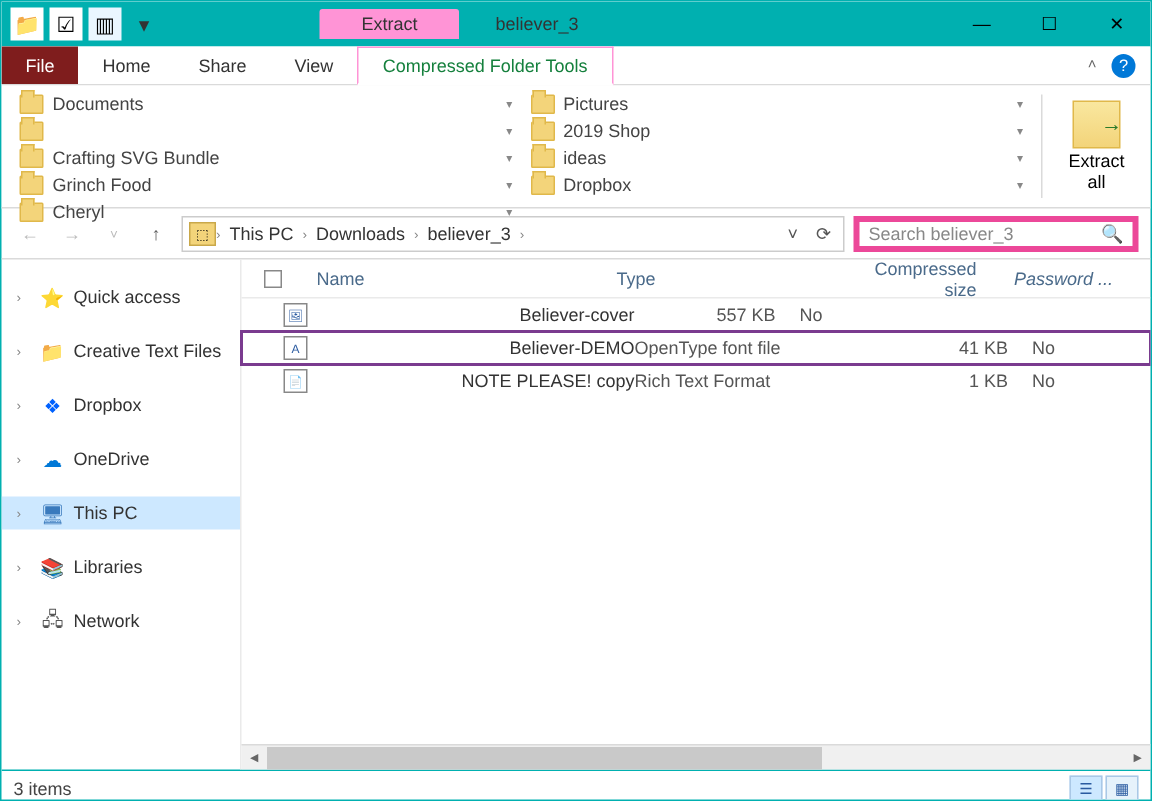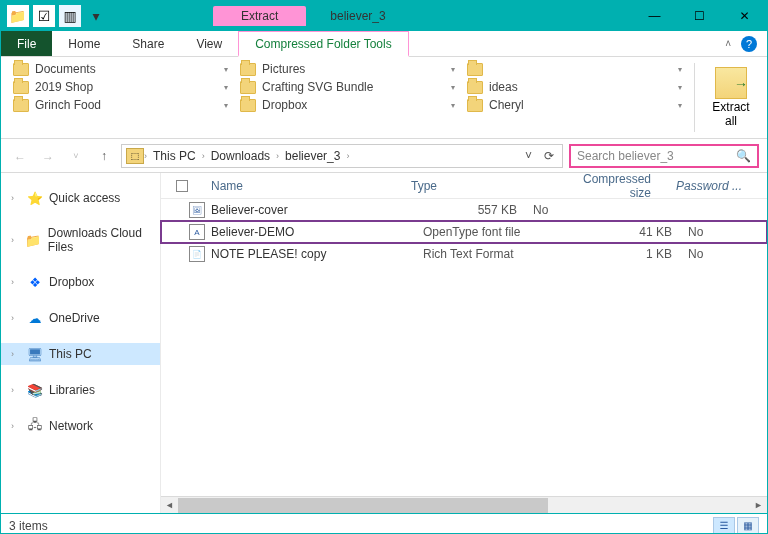--- a/index.html
+++ b/index.html
@@ -10,52 +10,52 @@
   .titlebar .qat { display: flex; gap: 4px; padding: 0 6px; }
   .titlebar .qat-icon { width: 22px; height: 22px; background: #fff; display: flex; align-items: center; justify-content: center; font-size: 14px; }
   .titlebar .contextual { background: #FF94D6; color: #333; height: 20px; padding: 0 28px; display: flex; align-items: center; margin-left: 100px; border-top-left-radius: 2px; border-top-right-radius: 2px; }
   .titlebar .wintitle { color: #333; margin-left: 24px; }
   .titlebar .winbtns { margin-left: auto; display: flex; }
   .titlebar .winbtn { width: 45px; height: 30px; display: flex; align-items: center; justify-content: center; color: #000; }
   
   
   .tabstrip { height: 26px; background: #fff; border-bottom: 1px solid #dadada; display: flex; align-items: stretch; }
   .tabstrip .tab { padding: 0 16px; display: flex; align-items: center; color: #333; }
-  .tabstrip .tab.file { background: #14532d; color: #fff; }
+  .tabstrip .tab.file { background: #7f1d1d; color: #fff; }
   .tabstrip .tab.ctx { color: #15803d; border: 1px solid #ff94d6; border-bottom: 2px solid #fff; background: #fff; margin-bottom: -1px; }
   .tabstrip .right { margin-left: auto; display: flex; align-items: center; padding-right: 10px; gap: 10px; }
   .tabstrip .collapse { font-size: 10px; color: #666; }
   .tabstrip .help { width: 16px; height: 16px; border-radius: 50%; background: #0078d7; color: #fff; display: flex; align-items: center; justify-content: center; font-size: 11px; }
   
   
   .ribbon { height: 82px; background: #fff; border-bottom: 1px solid #dadada; display: flex; }
   .ribbon .group { display: flex; flex-direction: column; }
   .ribbon .group.loc { padding: 4px 8px 0 8px; flex: 1; }
-  .ribbon .locgrid { display: grid; grid-template-columns: repeat(3, 1fr); gap: 2px 4px; }
+  .ribbon .locgrid { display: grid; grid-template-columns: repeat(2, 1fr); gap: 2px 4px; }
   .ribbon .locitem { display: flex; align-items: center; gap: 6px; color: #444; padding: 1px 4px; }
   .ribbon .locitem .fico { width: 16px; height: 13px; background: #f3d47a; border: 1px solid #e0b84a; border-radius: 1px; position: relative; }
   .ribbon .locitem .fico::before { content: ""; position: absolute; top: -4px; left: 0; width: 7px; height: 4px; background: #f3d47a; border: 1px solid #e0b84a; border-bottom: none; }
   .ribbon .locitem .dd { margin-left: auto; font-size: 8px; color: #888; }
   .ribbon .label { text-align: center; padding: 4px 0; color: #555; font-size: 11px; }
   .ribbon .sep { width: 1px; background: #dadada; margin: 6px 0; }
   .ribbon .extractall { width: 72px; display: flex; flex-direction: column; align-items: center; justify-content: center; gap: 2px; }
   .ribbon .extractall .ico { width: 32px; height: 32px; background: linear-gradient(#f9e79f, #f3d47a); border: 1px solid #e0b84a; position: relative; }
   .ribbon .extractall .ico::after { content: "→"; position: absolute; right: -2px; top: 6px; color: #2a7a2a; font-weight: bold; font-size: 14px; }
   
   
   .navbar { height: 34px; border-bottom: 1px solid #dadada; display: flex; align-items: center; gap: 6px; padding: 0 8px; }
   .navbar .navbtn { width: 22px; height: 22px; display: flex; align-items: center; justify-content: center; color: #bbb; }
   .navbar .up { color: #555; }
   .navbar .addr { flex: 1; height: 24px; border: 1px solid #ccc; display: flex; align-items: center; padding: 0 4px; }
   .navbar .addr .drvico { width: 18px; height: 16px; background: #f3d47a; border: 1px solid #c9a84a; font-size: 9px; display:flex; align-items:center; justify-content:center; }
   .navbar .crumb { padding: 0 6px; color: #333; }
   .navbar .crumbsep { color: #888; font-size: 9px; }
   .navbar .addrend { margin-left: auto; display: flex; align-items: center; gap: 4px; }
   .navbar .refresh, .navbar .addrdd { color: #555; padding: 0 4px; }
-  .navbar .search { width: 190px; height: 24px; border: 2px solid #ec4899; display: flex; align-items: center; padding: 0 6px; color: #888; }
+  .navbar .search { width: 190px; height: 24px; border: 4px solid #ec4899; display: flex; align-items: center; padding: 0 6px; color: #888; }
   .navbar .search .sico { margin-left: auto; color: #555; }
   
   
   .content { display: flex; height: 340px; }
   .navpane { width: 160px; border-right: 1px solid #eaeaea; overflow-y: auto; padding-top: 14px; }
   .navpane .item { display: flex; align-items: center; gap: 6px; padding: 3px 4px 3px 10px; color: #333; }
   .navpane .item.selected { background: #cde8ff; }
   .navpane .caret { width: 10px; font-size: 9px; color: #888; }
   .navpane .nico { width: 16px; height: 16px; display: flex; align-items: center; justify-content: center; font-size: 13px; }
   .navpane .sep { height: 14px; }
@@ -66,21 +66,21 @@
   .columns .chk { width: 12px; height: 12px; border: 1px solid #888; }
   .columns .col { padding: 0 8px; border-right: 1px solid transparent; }
   .col.name { width: 200px; }
   .col.type { width: 155px; }
   .col.csize { width: 110px; text-align: right; padding-right: 16px; }
   .col.pwd { flex: 1; font-style: italic; }
   
   .filerow { height: 22px; display: flex; align-items: center; padding-left: 28px; color: #333; }
   .filerow.hl { outline: 2px solid #7a3b8f; outline-offset: -1px; }
   .filerow .fileico { width: 16px; height: 16px; margin-right: 6px; background: #fff; border: 1px solid #888; position: relative; font-size: 8px; display:flex; align-items:center; justify-content:center; color:#2a5aa0; }
-  .filerow .cell.name { width: 212px; }
+  .filerow .cell.name { width: 212px; text-align: right; }
   .filerow .cell.type { width: 155px; color: #555; }
   .filerow .cell.csize { width: 110px; text-align: right; padding-right: 16px; color: #555; }
   .filerow .cell.pwd { flex: 1; color: #555; }
   
   .scrollbar-h { height: 17px; background: #f0f0f0; border-top: 1px solid #dadada; display:flex; align-items:center; margin-left: 0; }
   .scrollbar-h .arrow { width: 17px; height: 17px; display:flex; align-items:center; justify-content:center; color:#666; font-size:9px;}
   .scrollbar-h .thumb { height: 15px; background: #c9c9c9; }
   
   
   .statusbar { height: 24px; border-top: 1px solid #00b0b0; display: flex; align-items: center; padding: 0 8px; color: #444; }
@@ -205,21 +205,21 @@
   <div class="navpane" id="navpane">
       <div class="item">
         <span class="caret">›</span>
         <span class="nico" style="color:#f5b942">⭐</span>
         <span>Quick access</span>
       </div>
       <div class="sep"></div>
       <div class="item">
         <span class="caret">›</span>
         <span class="nico" style="color:#333">📁</span>
-        <span>Downloads Cloud Files</span>
+        <span>Creative Text Files</span>
       </div>
       <div class="sep"></div>
       <div class="item">
         <span class="caret">›</span>
         <span class="nico" style="color:#0061fe">❖</span>
         <span>Dropbox</span>
       </div>
       <div class="sep"></div>
       <div class="item">
         <span class="caret">›</span>

